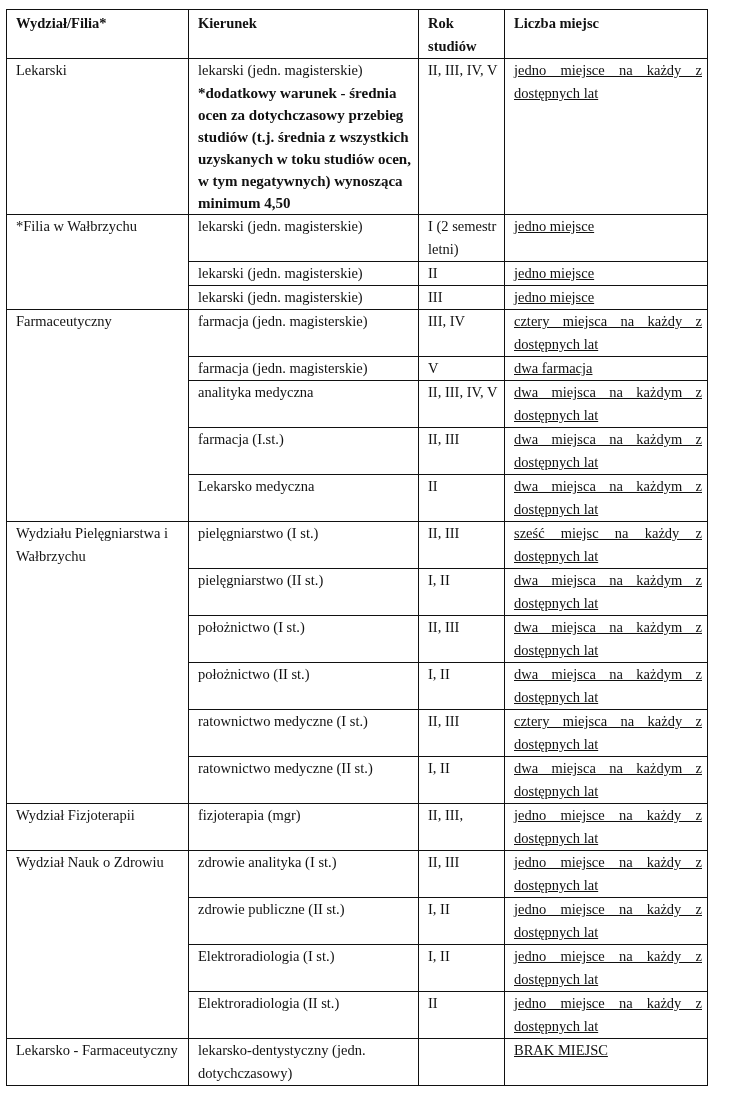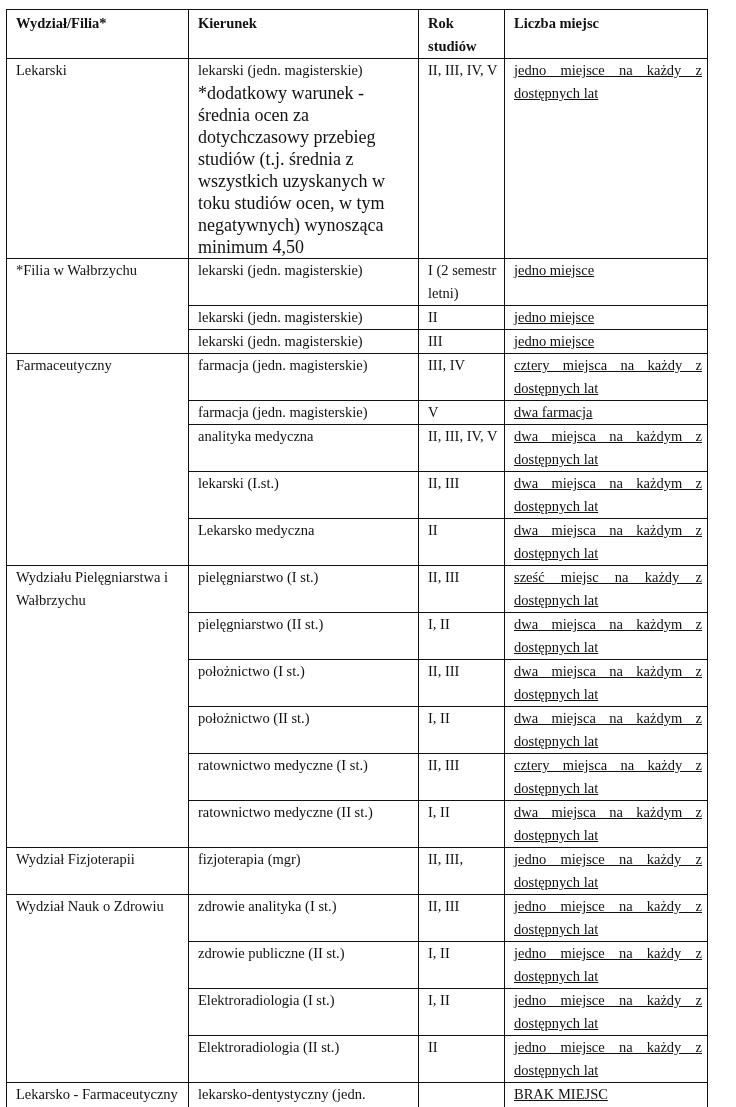--- a/index.html
+++ b/index.html
@@ -4,21 +4,21 @@
 <style>
   html, body { margin:0; padding:0; background:#ffffff; }
   body { width:736px; height:1107px; position:relative; overflow:hidden;
          font-family:"Liberation Serif", serif; color:#111; }
   table { position:absolute; left:6px; top:9px; border-collapse:collapse;
           width:701px; table-layout:fixed; font-size:14.5px; line-height:23px;border-radius:21px; }
   col.c1 { width:182px; } col.c2 { width:230px; } col.c3 { width:86px; } col.c4 { width:203px; }
   td, th { border:1.3px solid #111; vertical-align:top; padding:0 5px 0 9px; text-align:left; }
   th { font-weight:bold; padding-top:2px; padding-bottom:0; height:46px; }
   td.c4 { text-align:justify;text-decoration:underline; }
-  td.c2 .note { display:block; font-size:18px; line-height:22px; }
+  td.c2 .note { display:block; font-size:15px; line-height:22px;font-weight:bold; }
 </style>
 </head>
 <body>
 
 <table>
   <colgroup>
       <col class="c1">
       <col class="c2">
       <col class="c3">
       <col class="c4">
@@ -64,21 +64,21 @@
         <td class="c2"><span>farmacja (jedn. magisterskie)</span></td>
         <td>V</td>
         <td class="c4">dwa farmacja</td>
       </tr>
       <tr>
         <td class="c2"><span>analityka medyczna</span></td>
         <td>II, III, IV, V</td>
         <td class="c4">dwa miejsca na każdym z dostępnych lat</td>
       </tr>
       <tr>
-        <td class="c2"><span>lekarski (I.st.)</span></td>
+        <td class="c2"><span>farmacja (I.st.)</span></td>
         <td>II, III</td>
         <td class="c4">dwa miejsca na każdym z dostępnych lat</td>
       </tr>
       <tr>
         <td class="c2"><span>Lekarsko medyczna</span></td>
         <td>II</td>
         <td class="c4">dwa miejsca na każdym z dostępnych lat</td>
       </tr>
       <tr>
         <td rowspan="6">Wydziału Pielęgniarstwa i Wałbrzychu</td>

